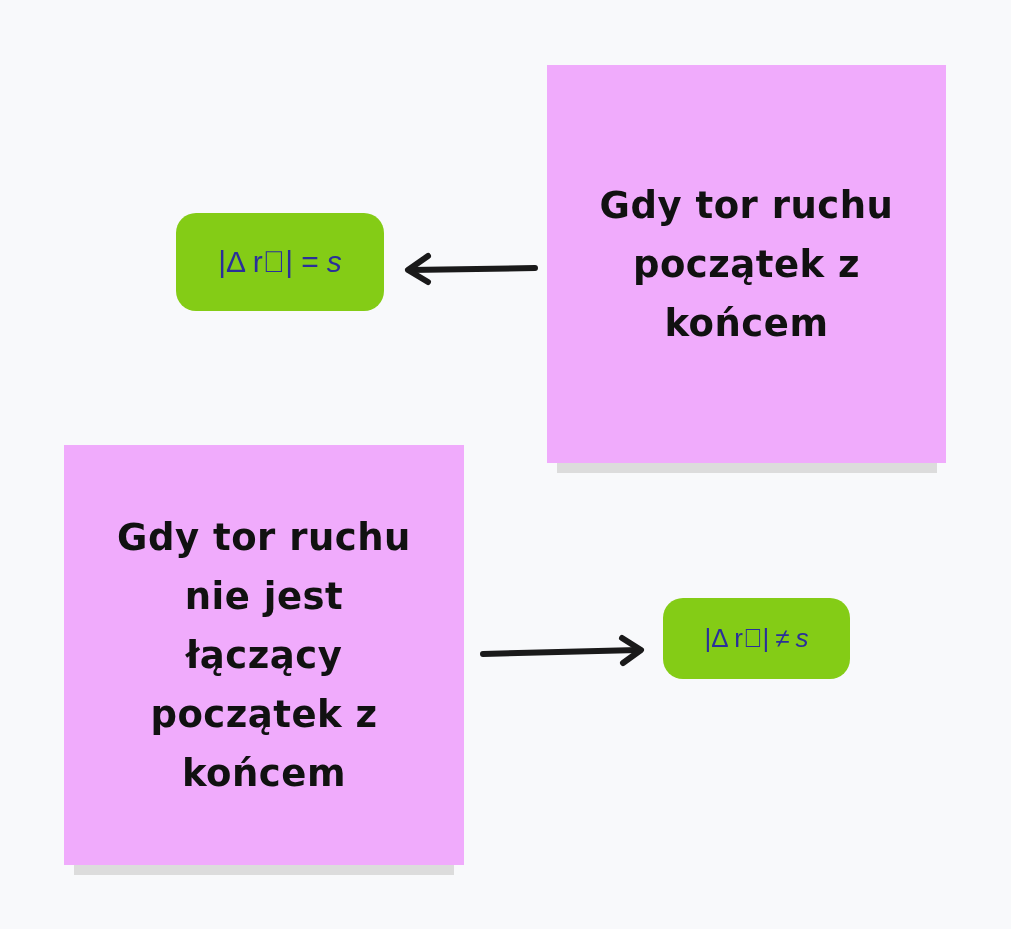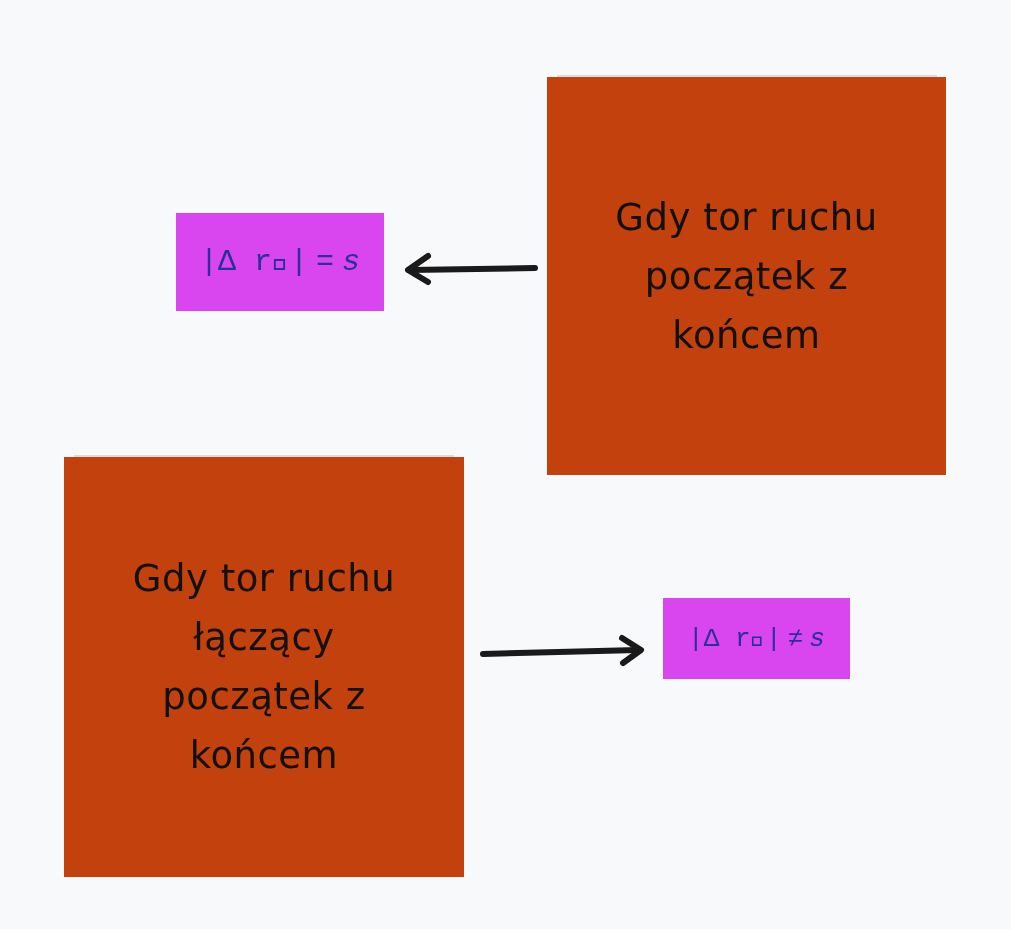--- a/index.html
+++ b/index.html
@@ -5,63 +5,64 @@
   html, body { margin: 0; padding: 0; }
   body {
     width: 1011px; height: 929px;
     background: #f8f9fb;
     position: relative;
     overflow: hidden;
     font-family: "DejaVu Sans", sans-serif;
   }
   .note {
     position: absolute;
-    background: #c2410c;
+    background: #f0abfc;
     display: flex; align-items: center; justify-content: center;
     text-align: center;
     color: #111;
     font-family: "DejaVu Sans", sans-serif;
-    font-weight: normal;
+    font-weight: bold;
     font-size: 37px;
     line-height: 59px;
     letter-spacing: 0.5px;
-    margin-top: 12px;
   }
   .note-shadow {
     position: absolute;
     background: #dcdcdc;
   }
   .note .lines span { display: block; }
   .formula {
     position: absolute;
-    background: #d946ef;
+    background: #84cc16;
     display: flex; align-items: center; justify-content: center;
     color: #2a2f9a;
-    font-family: Liberation Mono, monospace;
+    font-family: Liberation Sans, sans-serif;
     font-style: italic;
+    border-radius: 20px;
   }
   .formula .bar { font-style: normal; }
   .arrow { position: absolute; }
 </style>
 </head>
 <body>
 
 <div class="note-shadow" style="left:557px; top:75px; width:380px; height:398px;"></div>
 <div class="note" style="left:547px; top:65px; width:399px; height:398px;">
   <div class="lines">
     <span>Gdy tor ruchu</span>
     <span>początek z</span>
     <span>końcem</span>
   </div>
 </div>
 
 <div class="note-shadow" style="left:74px; top:455px; width:380px; height:420px;"></div>
 <div class="note" style="left:64px; top:445px; width:400px; height:420px;">
   <div class="lines">
     <span>Gdy tor ruchu</span>
+    <span>nie jest</span>
     <span>łączący</span>
     <span>początek z</span>
     <span>końcem</span>
   </div>
 </div>
 
 <div class="formula" style="left:176px; top:213px; width:208px; height:98px; font-size:30px;">
   <span class="bar">|Δ r⃗| </span>
   <span class="op" style="font-style:normal; margin:0 8px;">=</span>
   <span>s</span>

